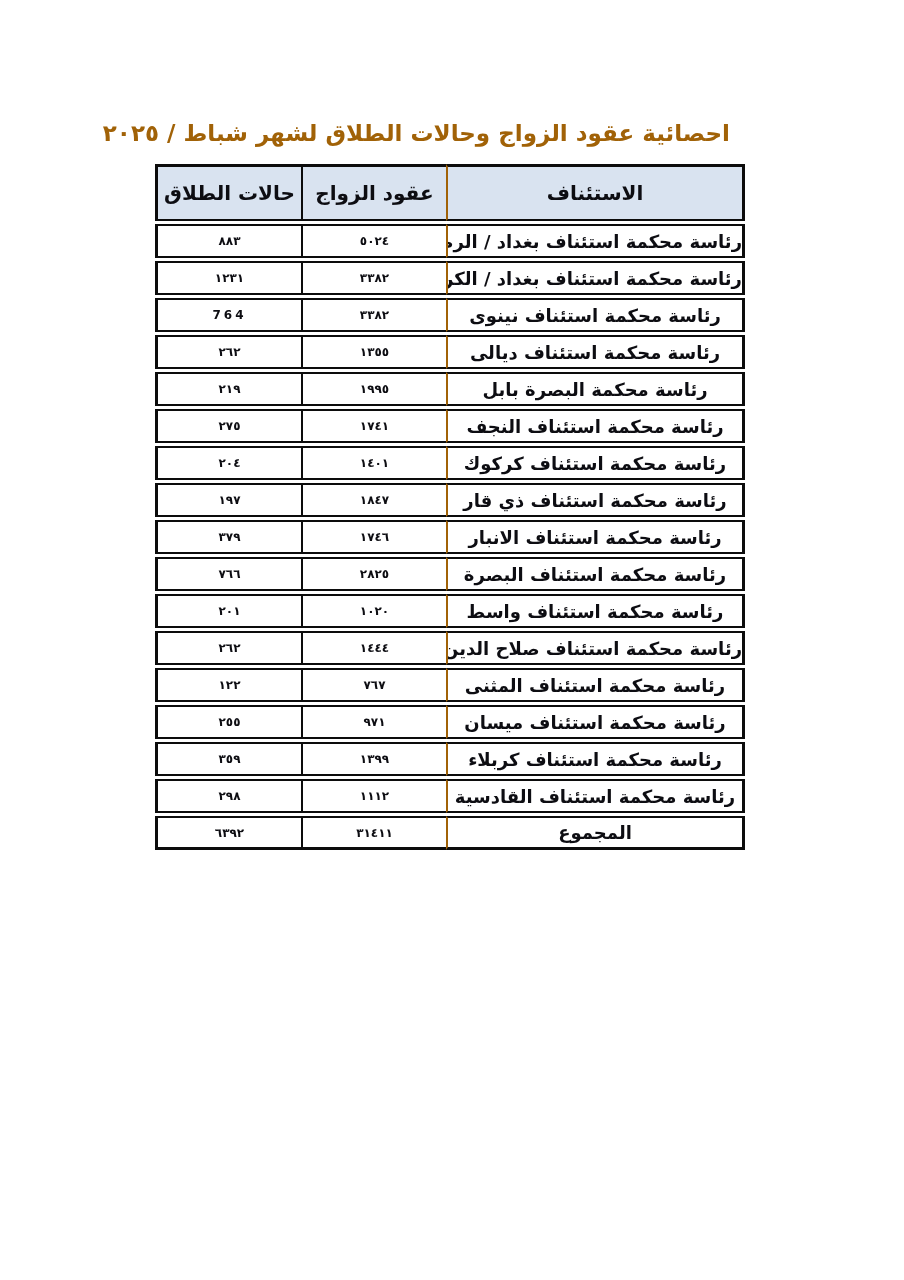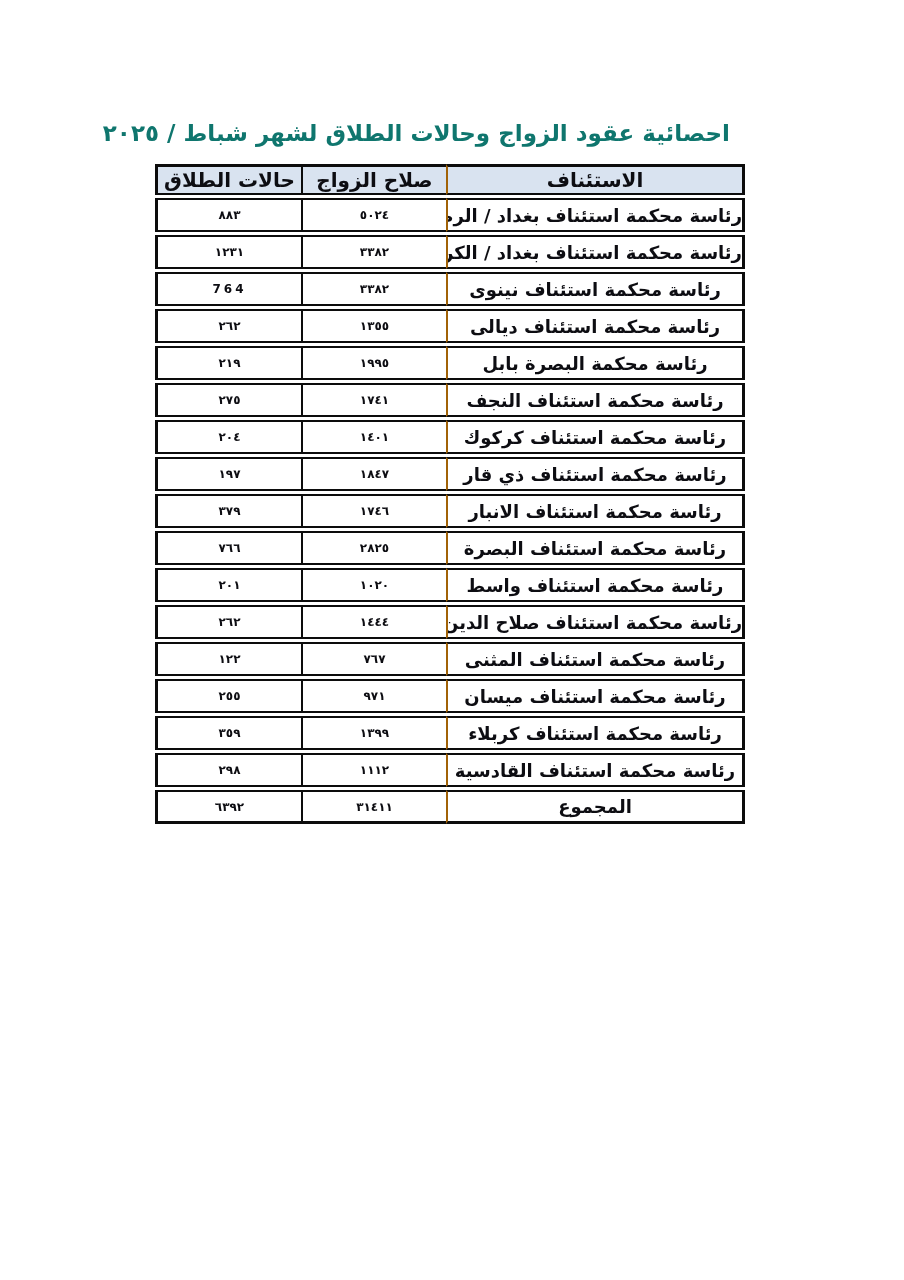--- a/index.html
+++ b/index.html
@@ -16,21 +16,21 @@
   }
 
   .doc-title {
     position: absolute;
     top: 120px;
     left: 140px;
     width: 590px;
     text-align: center;
     font-size: 23px;
     font-weight: bold;
-    color: #0f766e;
+    color: #a16207;
     letter-spacing: 0.5px;
     white-space: nowrap;
   }
 
   table.stats {
     position: absolute;
     top: 161px;
     left: 155px;
     width: 590px;
     table-layout: fixed;
@@ -53,21 +53,21 @@
     background: #ffffff;
     overflow: hidden;
     white-space: nowrap;
   }
   
   th:nth-child(1), td:nth-child(1) { border-right: 3px solid #0c0c0c; border-left: 2px solid #a16207; }
   th:nth-child(2), td:nth-child(2) { border-left: 2px solid #0c0c0c; }
   th:nth-child(3), td:nth-child(3) { border-left: 3px solid #0c0c0c; }
 
   thead th {
-    height: 31px;
+    height: 57px;
     background: #d9e3f0;
     font-size: 20px;
     border-top: 3px solid #0c0c0c;
   }
 
   tbody td { height: 34px; font-size: 18px; }
   tbody td.num { font-size: 12px; letter-spacing: 3px; }
 
   tbody tr.total-row td { border-bottom: 3px solid #0c0c0c; }
 </style>
@@ -80,21 +80,21 @@
 
   <table class="stats">
     <colgroup>
       <col class="c-court">
       <col class="c-marriage">
       <col class="c-divorce">
     </colgroup>
     <thead>
       <tr>
         <th>الاستئناف</th>
-        <th>صلاح الزواج</th>
+        <th>عقود الزواج</th>
         <th>حالات الطلاق</th>
       </tr>
     </thead>
     <tbody>
         <tr>
     <td>رئاسة محكمة استئناف بغداد / الرصافة</td>
     <td class="num">٥٠٢٤</td>
     <td class="num">٨٨٣</td>
   </tr>
         <tr>

